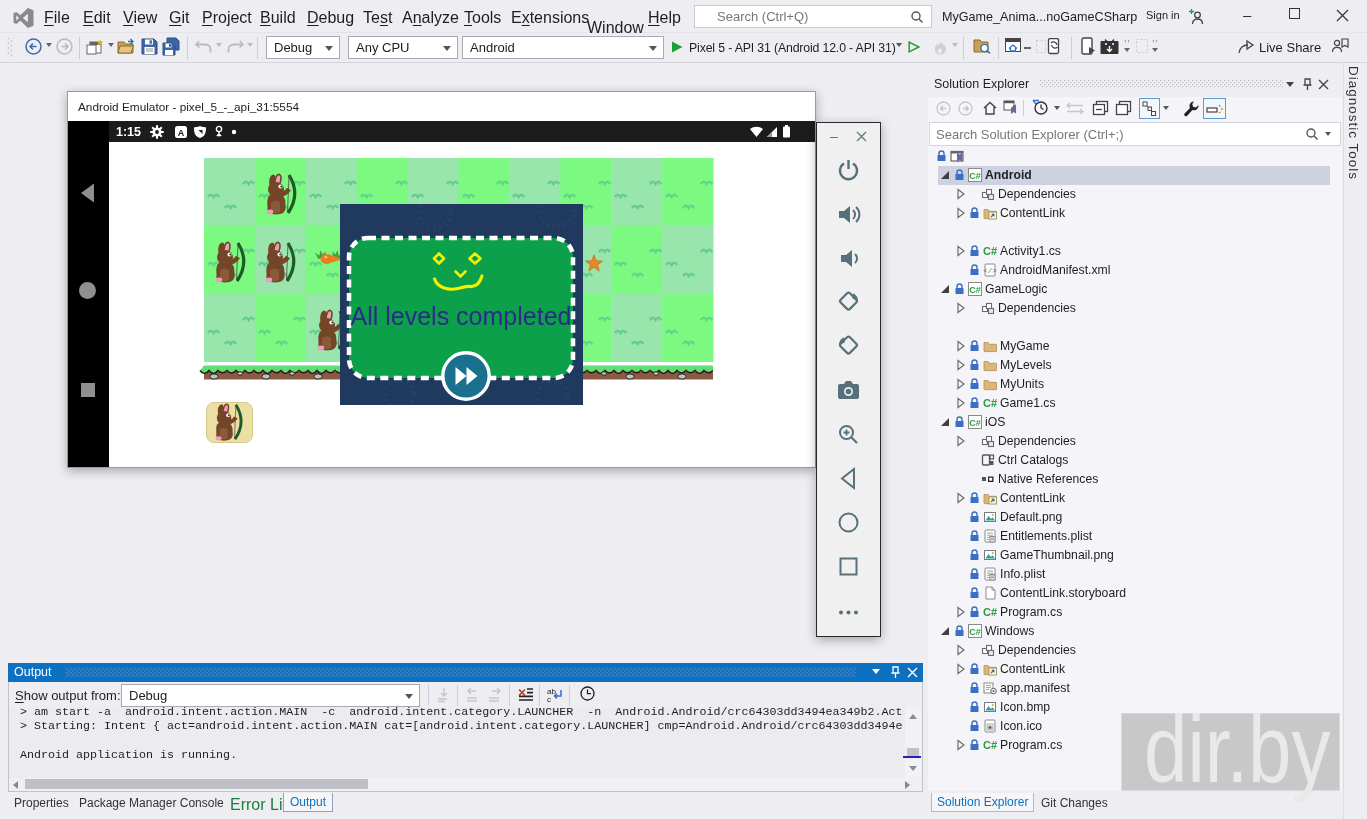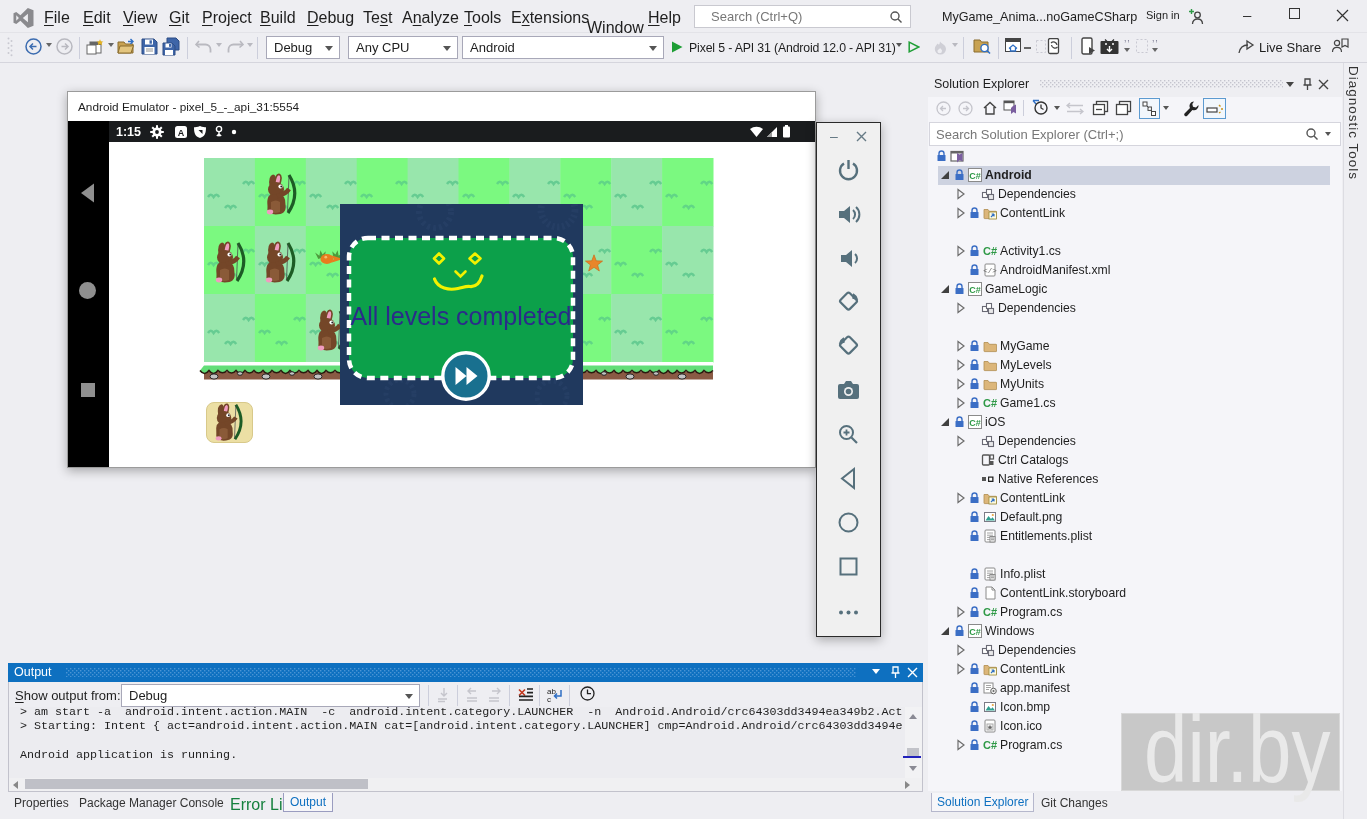--- a/index.html
+++ b/index.html
@@ -29,21 +29,21 @@
 <div class="menu-item abs" style="left:169px;top:9px"><span class="u">G</span>it</div>
 <div class="menu-item abs" style="left:202px;top:9px"><span class="u">P</span>roject</div>
 <div class="menu-item abs" style="left:260px;top:9px"><span class="u">B</span>uild</div>
 <div class="menu-item abs" style="left:307px;top:9px"><span class="u">D</span>ebug</div>
 <div class="menu-item abs" style="left:363px;top:9px">Te<span class="u">s</span>t</div>
 <div class="menu-item abs" style="left:402px;top:9px">A<span class="u">n</span>alyze</div>
 <div class="menu-item abs" style="left:464px;top:9px"><span class="u">T</span>ools</div>
 <div class="menu-item abs" style="left:511px;top:9px">E<span class="u">x</span>tensions</div>
 <div class="menu-item abs" style="left:587px;top:19px"><span class="u">W</span>indow</div>
 <div class="menu-item abs" style="left:648px;top:9px"><span class="u">H</span>elp</div>
-<div class="abs" style="left:694px;top:5px;width:217px;height:23px;background:#fff;border:1px solid #c9c9d0;font-size:13px;color:#777;display:flex;align-items:center;padding-left:16px">Search (Ctrl+Q)<svg style="position:absolute;right:7px" width="14" height="14" viewBox="0 0 14 14">
+<div class="abs" style="left:694px;top:5px;width:238px;height:23px;background:#fff;border:1px solid #c9c9d0;font-size:13px;color:#777;display:flex;align-items:center;padding-left:22px">Search (Ctrl+Q)<svg style="position:absolute;right:7px" width="14" height="14" viewBox="0 0 14 14">
       <circle cx="6" cy="6" r="4" fill="none" stroke="#555" stroke-width="1.4"></circle>
       <path d="M9 9l3.5 3.5" stroke="#555" stroke-width="1.4"></path>
     </svg></div>
 <div class="abs" style="left:942px;top:10px;font-size:12.6px">MyGame_Anima...noGameCSharp</div>
 <div class="abs" style="left:1146px;top:9px;font-size:11px">Sign in</div>
 <svg class="abs" style="left:1188px;top:8px" width="17" height="17" viewBox="0 0 17 17">
     <circle cx="9.5" cy="7" r="2.8" fill="none" stroke="#444" stroke-width="1.3"></circle>
     <path d="M4.5 16c0-3.2 2.2-5 5-5s5 1.8 5 5" fill="none" stroke="#444" stroke-width="1.3"></path>
     <path d="M1 3.5h5M3.5 1v5" stroke="#2e9946" stroke-width="1.4"></path>
   </svg>
@@ -583,20 +583,34 @@
           <path d="M4 6V4.5A2.5 2.5 0 0 1 9 4.5V6" fill="none" stroke="#3b6ec5" stroke-width="1.4"></path>
           <rect x="2.5" y="6" width="8" height="6" rx="0.5" fill="#3b6ec5"></rect>
         </svg></span>
       <svg width="14" height="14" viewBox="0 0 14 14" style="">
         <rect x="2" y="1" width="10" height="12" rx="1" fill="#fff" stroke="#8a8a8a"></rect>
         <path d="M4 4h6M4 6.2h6M4 8.4h6M4 10.6h4" stroke="#999" stroke-width="0.9"></path>
         <rect x="7" y="7.5" width="5" height="5.5" fill="#fff" stroke="#8a8a8a"></rect>
         <path d="M8 9h3M8 10.8h3" stroke="#777" stroke-width="0.9"></path>
       </svg>
       <span class="treelbl">Entitlements.plist</span>
+    </div>
+<div class="row" style="top:545.5px;">
+      <span style="width:24px;flex:none"></span>
+      <span style="width:16px;flex:none"></span>
+      <span class="lockw"><svg width="13" height="14" viewBox="0 0 13 14" style="">
+          <path d="M4 6V4.5A2.5 2.5 0 0 1 9 4.5V6" fill="none" stroke="#3b6ec5" stroke-width="1.4"></path>
+          <rect x="2.5" y="6" width="8" height="6" rx="0.5" fill="#3b6ec5"></rect>
+        </svg></span>
+      <svg width="14" height="14" viewBox="0 0 14 14" style="">
+        <rect x="1.5" y="2.5" width="11" height="9" fill="#fff" stroke="#7a7a85"></rect>
+        <path d="M2.5 10.5 5.5 6l2.5 3 1.5-1.8 2.5 3.3z" fill="#2f9f8f"></path>
+        <circle cx="9.8" cy="5" r="1.1" fill="#e8a33d"></circle>
+      </svg>
+      <span class="treelbl">GameThumbnail.png</span>
     </div>
 <div class="row" style="top:564.5px;">
       <span style="width:24px;flex:none"></span>
       <span style="width:16px;flex:none"></span>
       <span class="lockw"><svg width="13" height="14" viewBox="0 0 13 14" style="">
           <path d="M4 6V4.5A2.5 2.5 0 0 1 9 4.5V6" fill="none" stroke="#3b6ec5" stroke-width="1.4"></path>
           <rect x="2.5" y="6" width="8" height="6" rx="0.5" fill="#3b6ec5"></rect>
         </svg></span>
       <svg width="14" height="14" viewBox="0 0 14 14" style="">
         <rect x="2" y="1" width="10" height="12" rx="1" fill="#fff" stroke="#8a8a8a"></rect>

